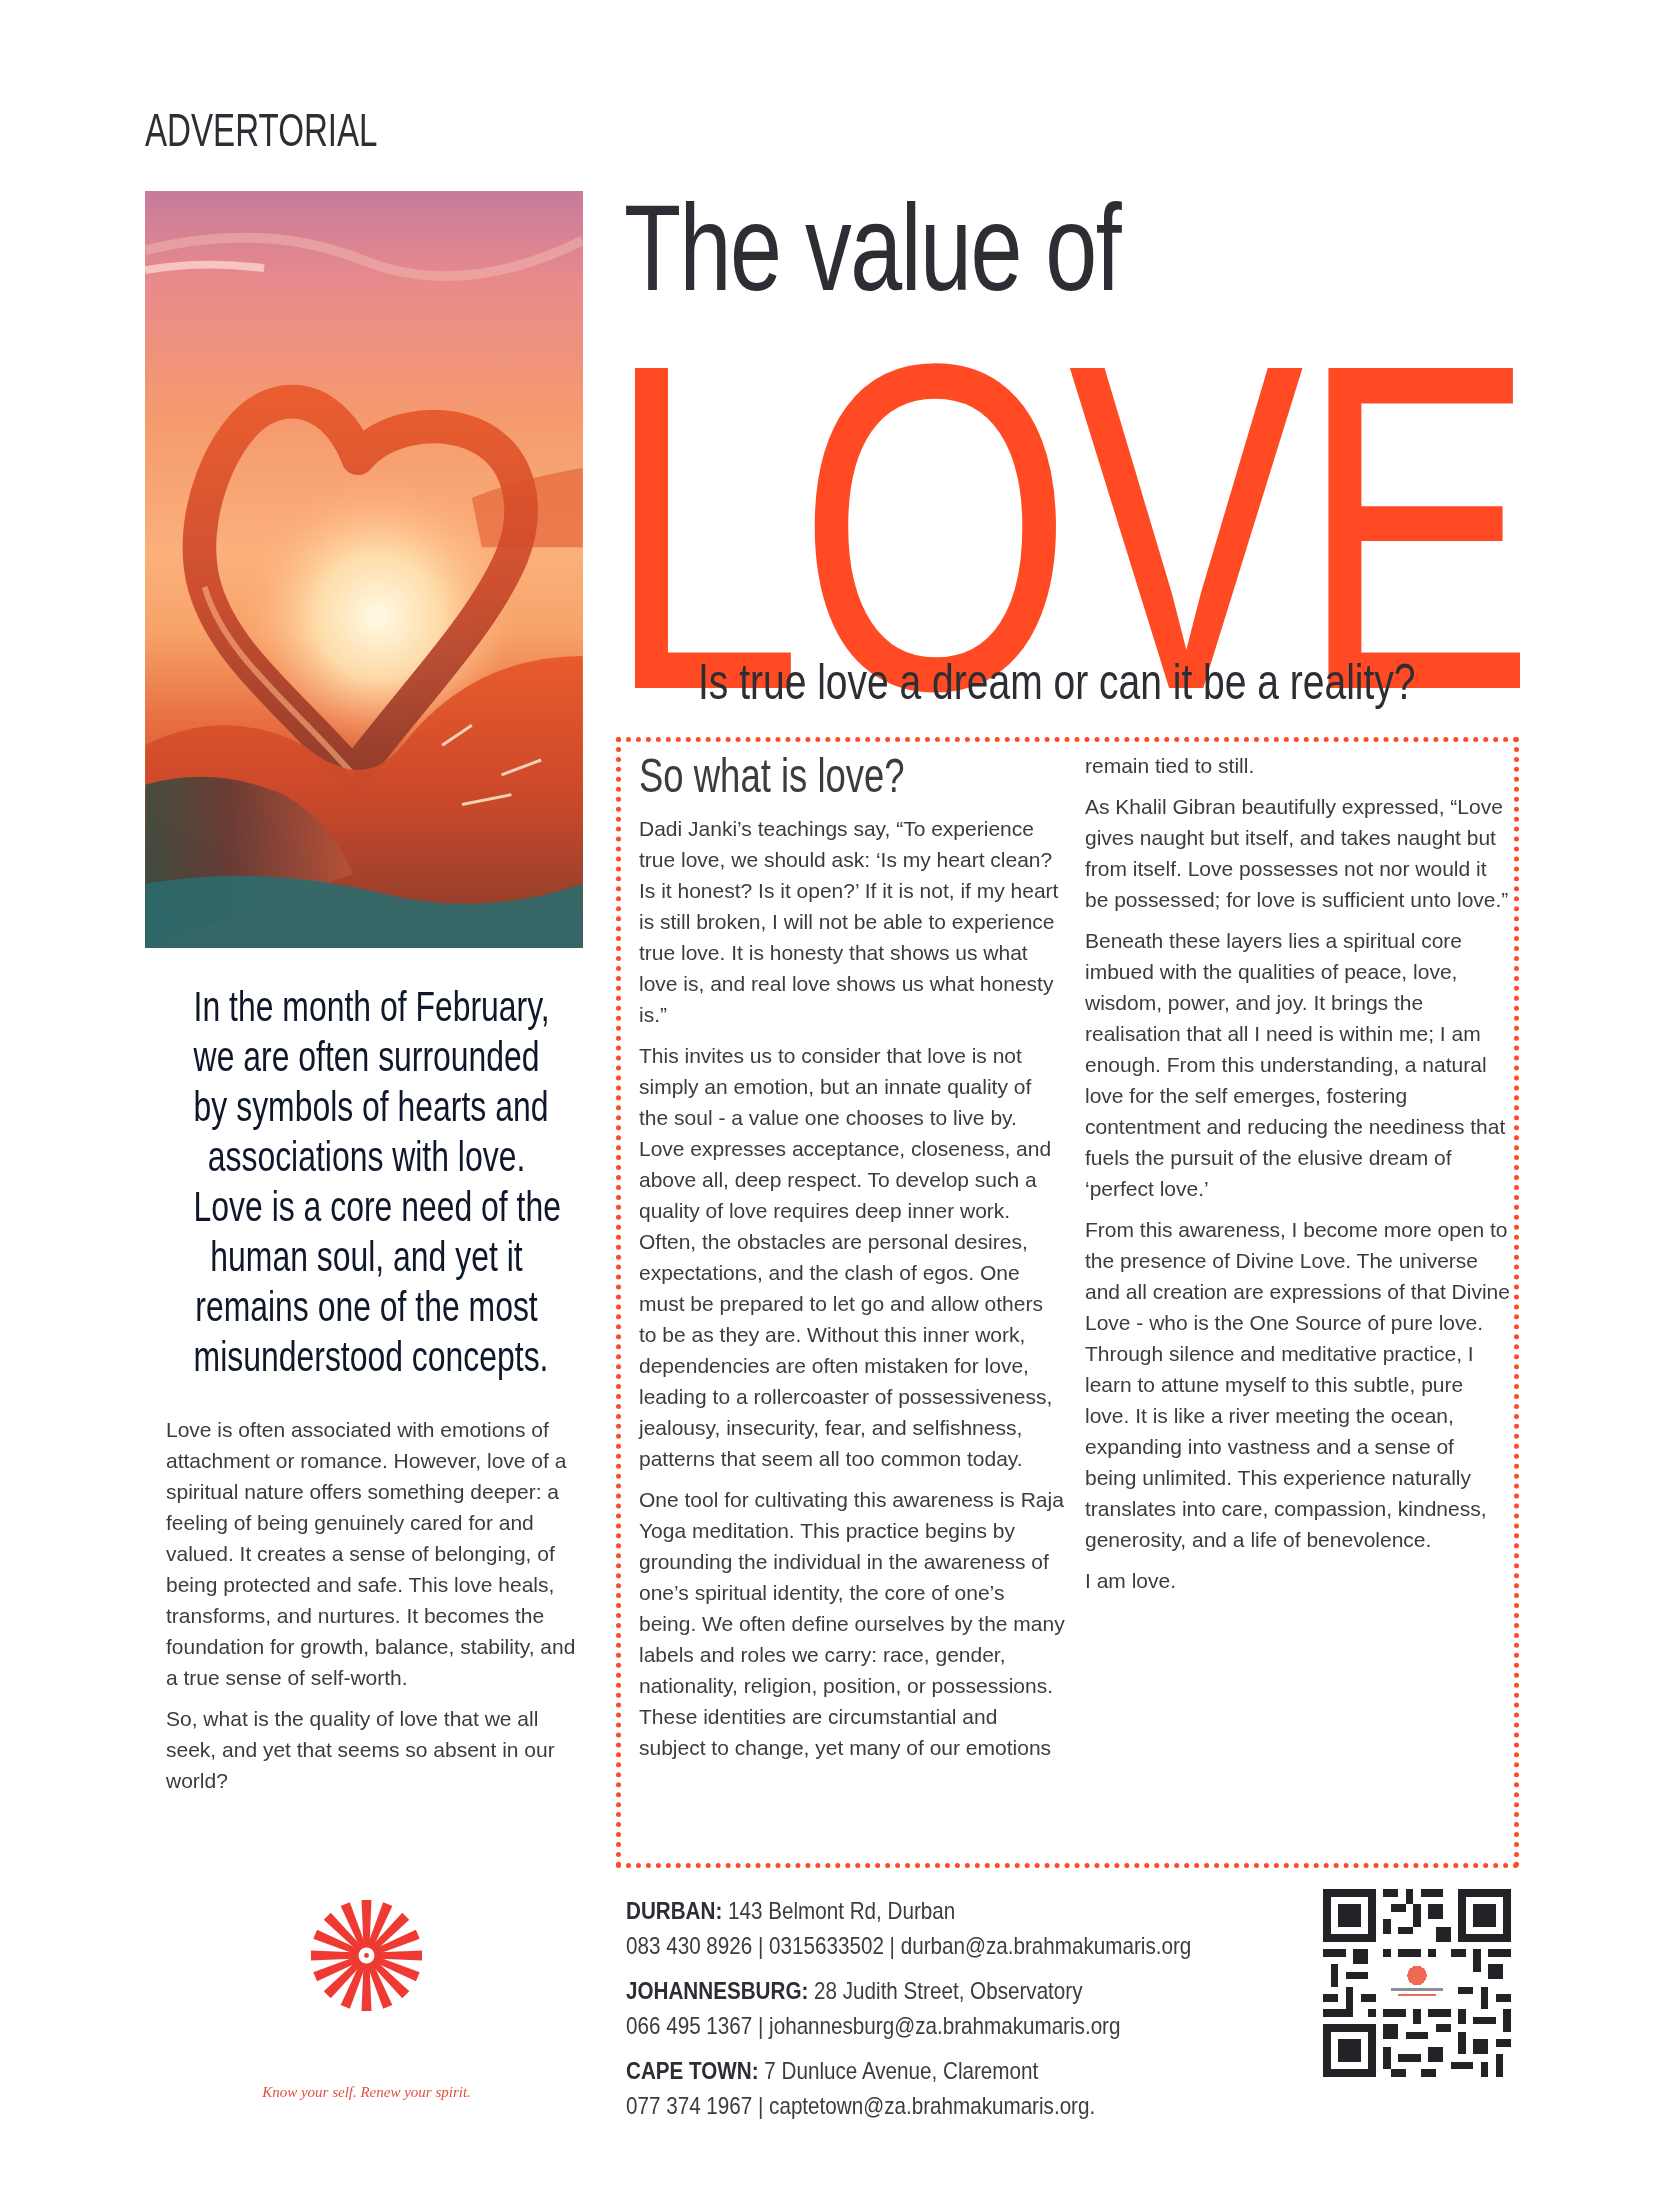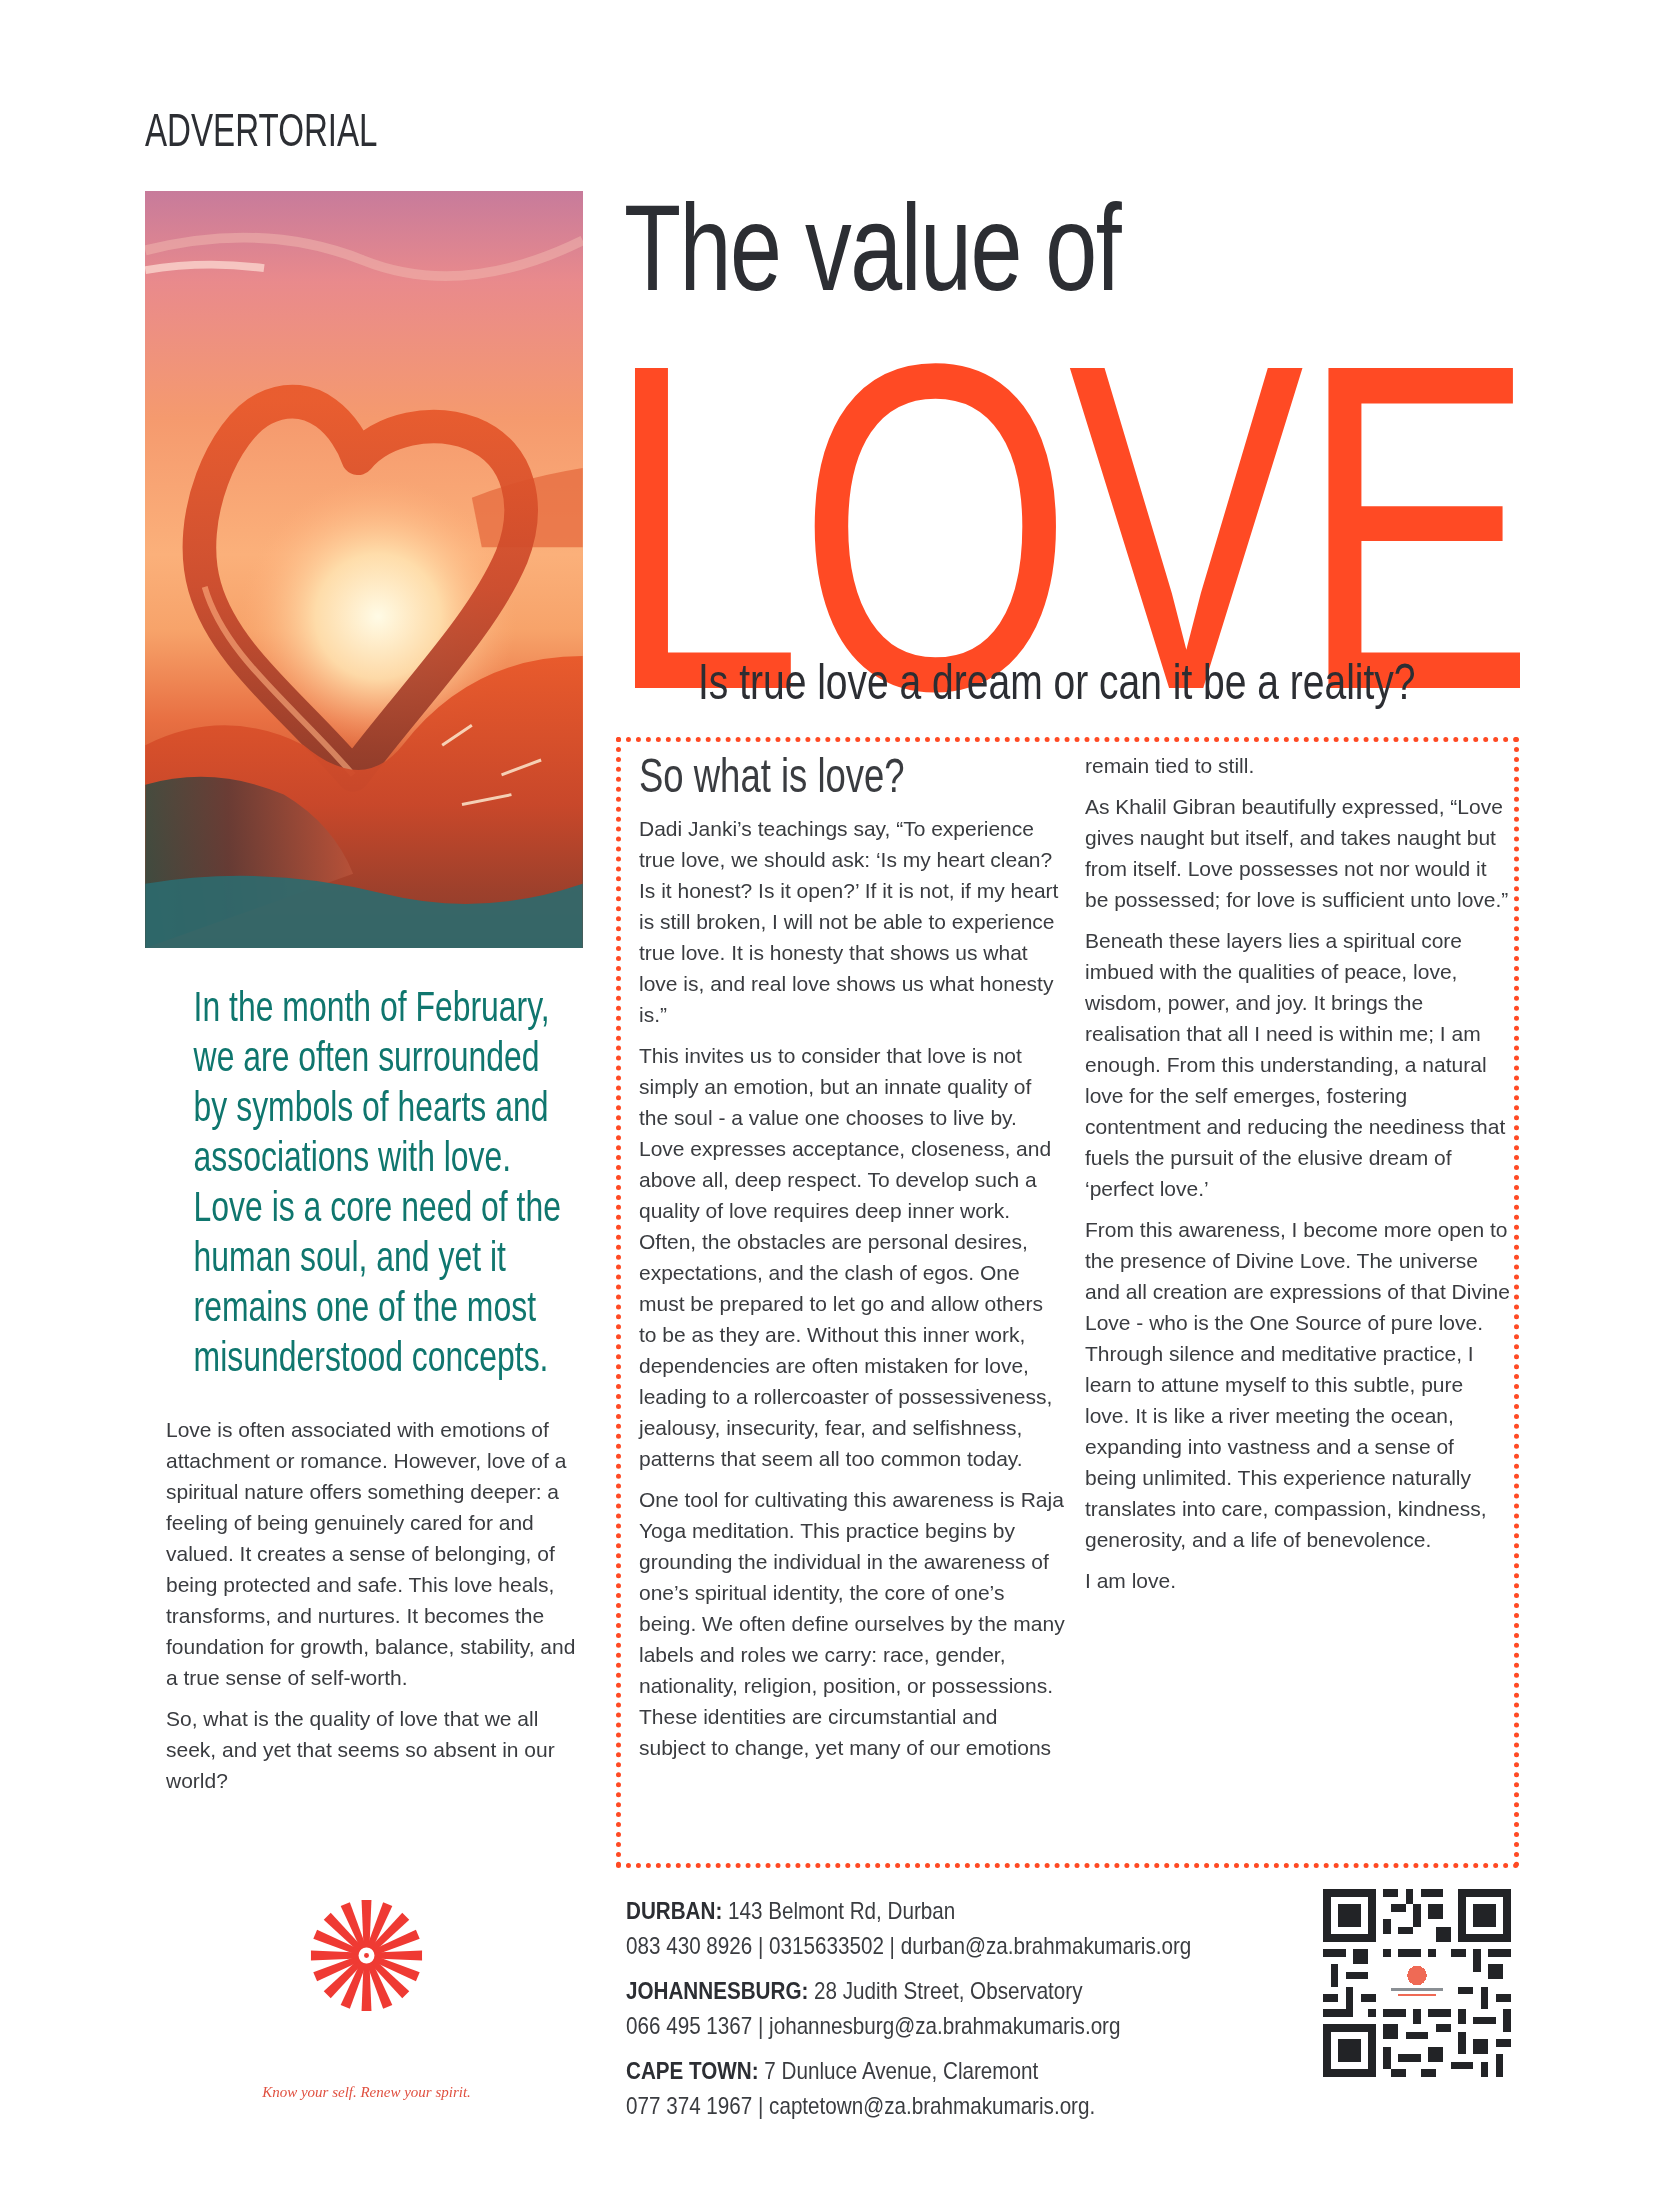--- a/index.html
+++ b/index.html
@@ -49,22 +49,22 @@
   .col p { margin: 0 0 10px 0; }
   .col-1 { left: 639px; top: 813px; }
   .col-2 { left: 1085px; top: 750px; }
   .section-head {
     left: 639px; top: 752px; font-size: 48px; font-weight: 300; color: #3a3c40; line-height: 1;
     transform: scaleX(0.76); transform-origin: left top; white-space: nowrap;
   }
 
   
   .pull {
-    left: 139px; top: 982px; width: 455px; 
-    font-size: 42px; line-height: 50px; color: #0f766e;
+    left: 139px; top: 982px; width: 455px; text-align: center;
+    font-size: 42px; line-height: 50px; color: #0f172a;
   }
   .pull span { display: block; transform: scaleX(0.76); transform-origin: center; white-space: nowrap; }
   .left-body {
     left: 166px; top: 1414px; width: 416px; font-size: 21px; line-height: 31px; color: #3a3c40;
   }
   .left-body p { margin: 0 0 10px 0; }
 
   
   .logo { left: 139px; top: 1886px; width: 455px; height: 198px; text-align: center; }
   .logo-name {

